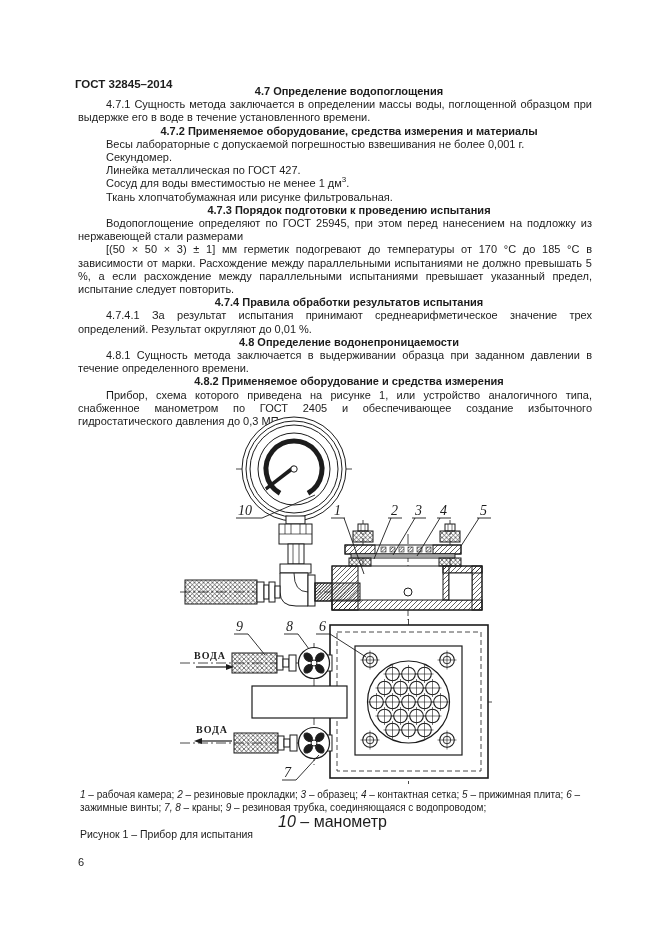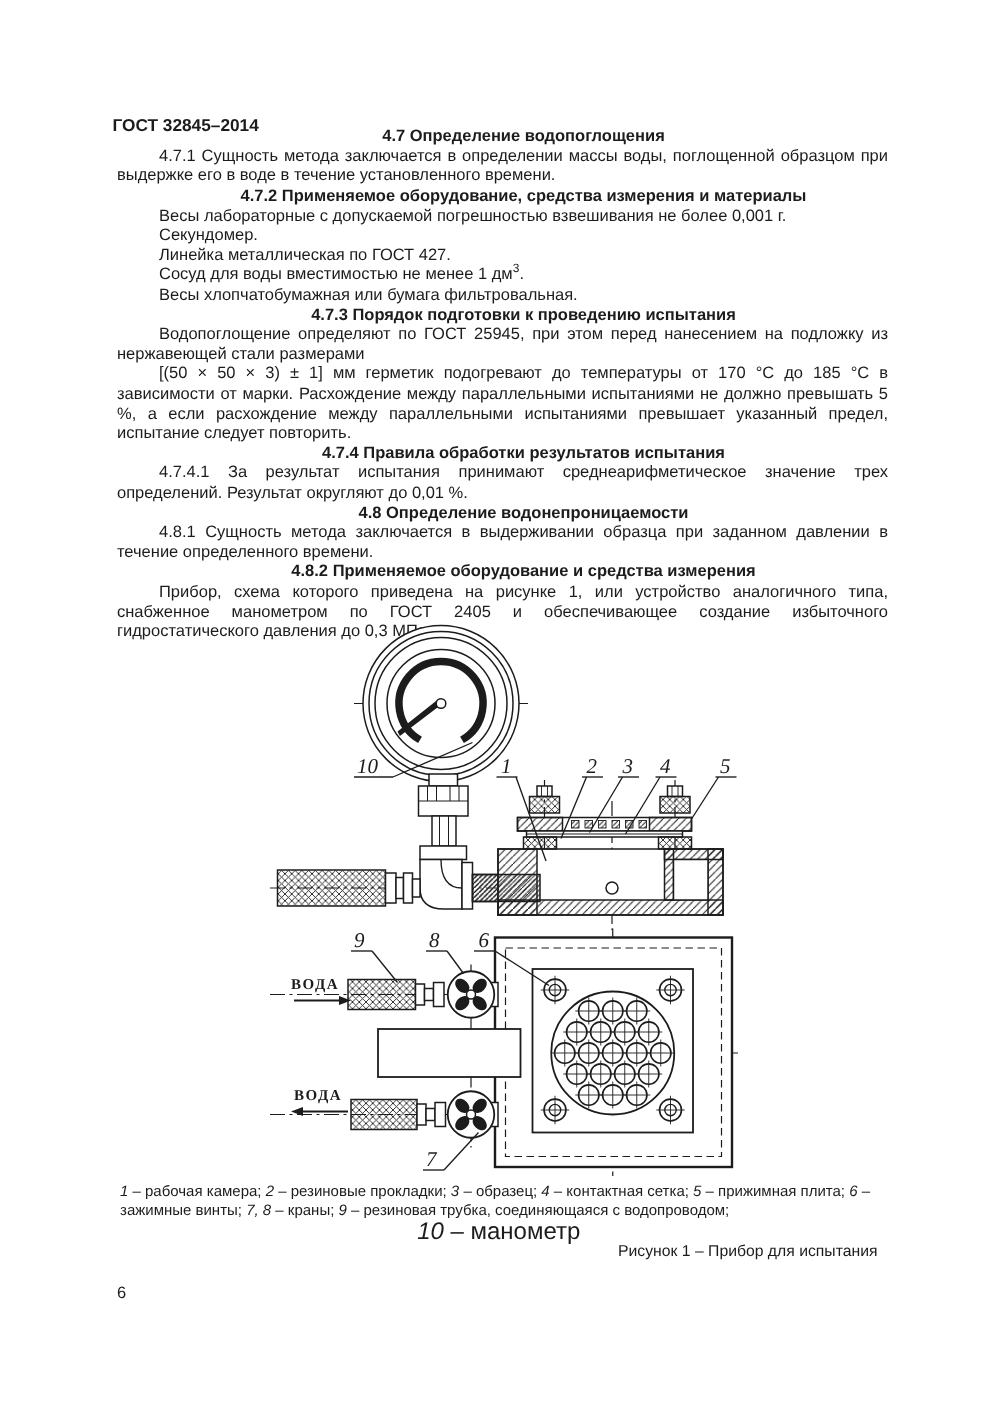--- a/index.html
+++ b/index.html
@@ -9,40 +9,40 @@
     overflow:hidden;
   }
   .hdr{position:absolute;left:75px;top:50px;font-size:11.5px;font-weight:bold;margin-top:28px;}
   .doc{position:absolute;left:78px;top:85px;width:514px;font-size:11px;line-height:13.2px;}
   .doc p{margin:0;text-indent:28px;text-align:justify;}
   .doc p.h{font-weight:bold;text-align:center;}
   sup{font-size:8px;line-height:0;}
   .figwrap{position:absolute;left:172px;top:416px;width:320px;height:372px;}
   .cap{position:absolute;left:80px;top:788px;width:505px;font-size:10px;line-height:13px;text-align:left;}
   .cap2{position:absolute;left:80px;top:815px;width:505px;font-size:16px;line-height:13px;text-align:center;}
-  .figtitle{position:absolute;left:80px;top:828px;width:505px;font-size:10.5px;text-align:right;}
+  .figtitle{position:absolute;left:80px;top:828px;width:505px;font-size:10.5px;text-align:left;}
   .i{font-style:italic;}
   .pagenum{position:absolute;left:78px;top:856px;font-size:11px;}
   svg text.lbl{font-family:"Liberation Serif","DejaVu Serif",serif;font-style:italic;font-size:14px;fill:#1c1c1c;}
   svg text.wtr{font-family:"Liberation Serif","DejaVu Serif",serif;font-weight:bold;font-size:10px;fill:#1c1c1c;letter-spacing:1px;}
 </style>
 </head>
 <body>
 
 <div class="hdr">ГОСТ 32845–2014</div>
 
 <div class="doc">
   <p class="h">4.7 Определение водопоглощения</p>
   <p>4.7.1 Сущность метода заключается в определении массы воды, поглощенной образцом при выдержке его в воде в течение установленного времени.</p>
   <p class="h">4.7.2 Применяемое оборудование, средства измерения и материалы</p>
   <p>Весы лабораторные с допускаемой погрешностью взвешивания не более 0,001 г.</p>
   <p>Секундомер.</p>
   <p>Линейка металлическая по ГОСТ 427.</p>
   <p><span>Сосуд для воды вместимостью не менее 1 дм</span><sup>3</sup><span>.</span></p>
-  <p>Весы хлопчатобумажная или бумага фильтровальная.</p>
+  <p>Ткань хлопчатобумажная или рисунке фильтровальная.</p>
   <p class="h">4.7.3 Порядок подготовки к проведению испытания</p>
   <p>Водопоглощение определяют по ГОСТ 25945, при этом перед нанесением на подложку из нержавеющей стали размерами</p>
   <p>[(50 × 50 × 3) ± 1] мм герметик подогревают до температуры от 170 °С до 185 °С в зависимости от марки. Расхождение между параллельными испытаниями не должно превышать 5 %, а если расхождение между параллельными испытаниями превышает указанный предел, испытание следует повторить.</p>
   <p class="h">4.7.4 Правила обработки результатов испытания</p>
   <p>4.7.4.1 За результат испытания принимают среднеарифметическое значение трех определений. Результат округляют до 0,01 %.</p>
   <p class="h">4.8 Определение водонепроницаемости</p>
   <p>4.8.1 Сущность метода заключается в выдерживании образца при заданном давлении  в течение определенного времени.</p>
   <p class="h">4.8.2 Применяемое оборудование и средства измерения</p>
   <p>Прибор, схема которого приведена на рисунке 1, или устройство аналогичного типа, снабженное манометром по ГОСТ 2405 и обеспечивающее создание избыточного гидростатического давления до 0,3 МПа.</p>
 </div>

